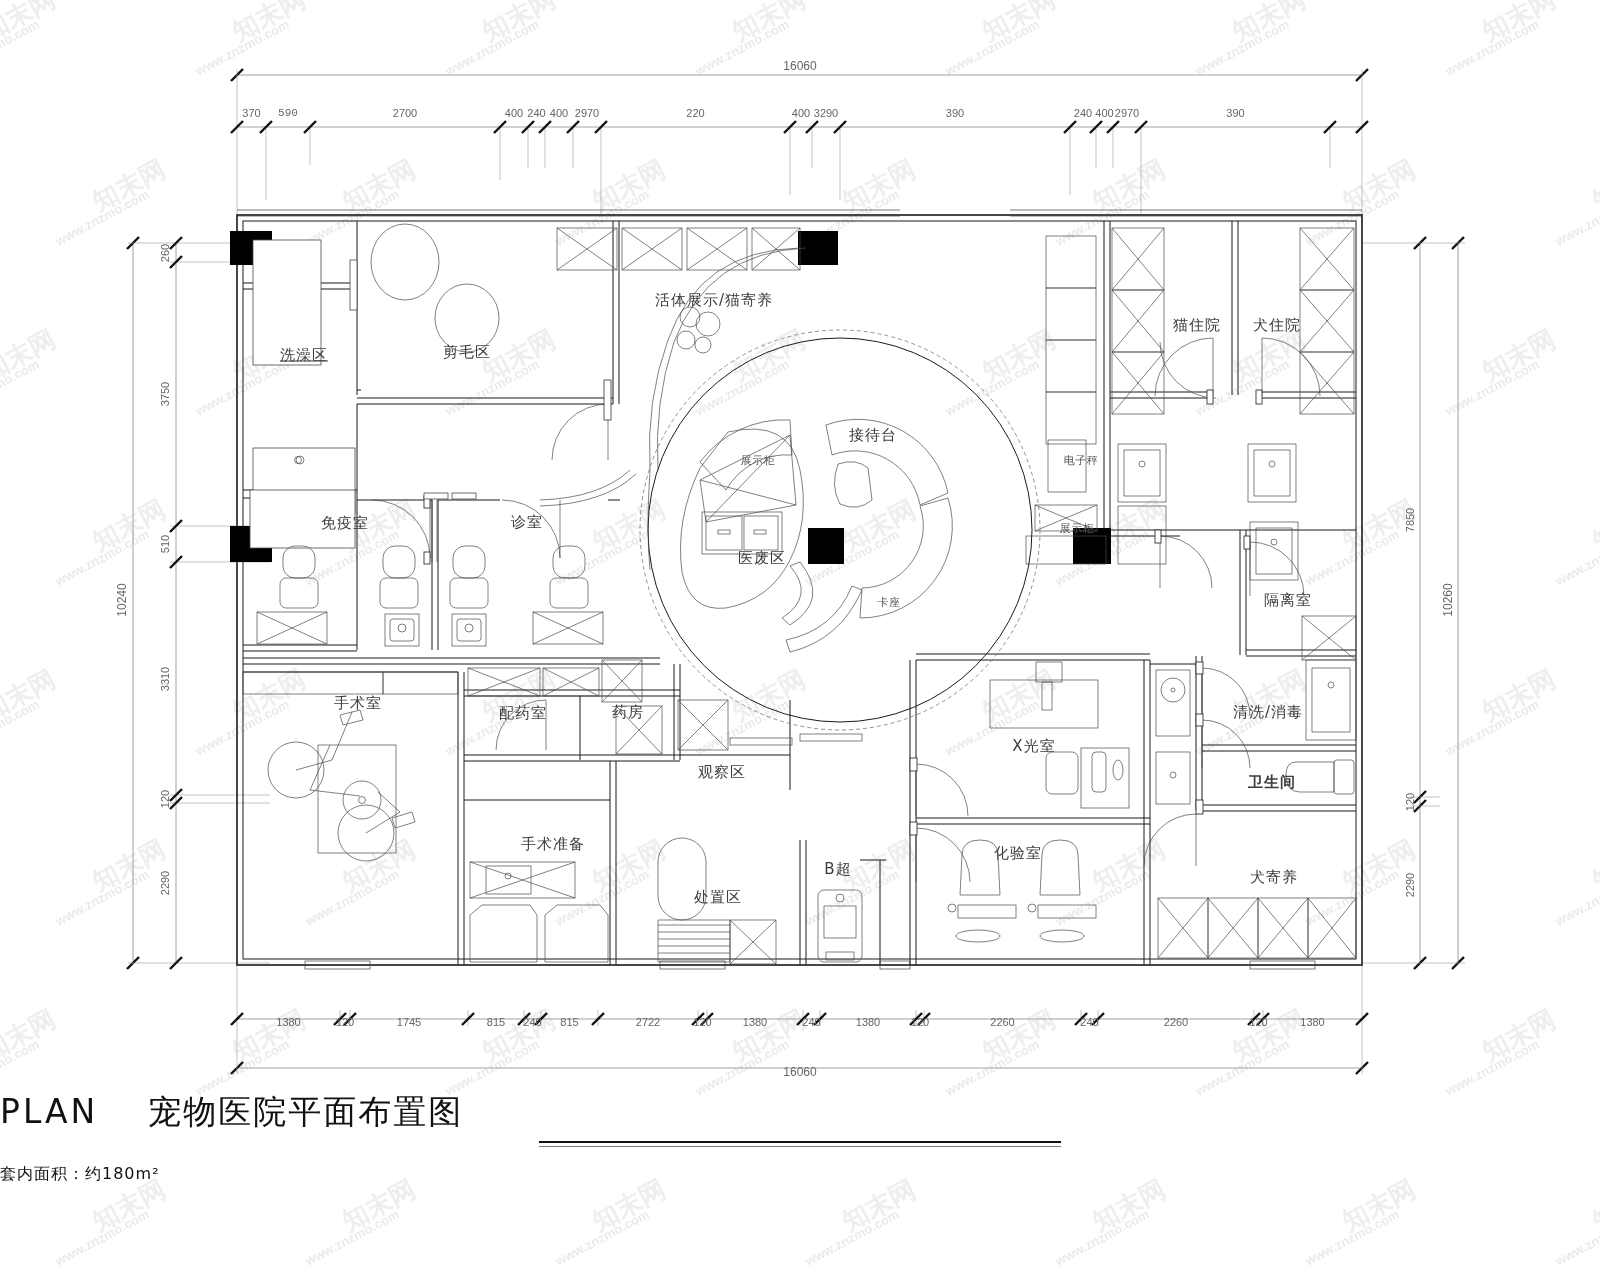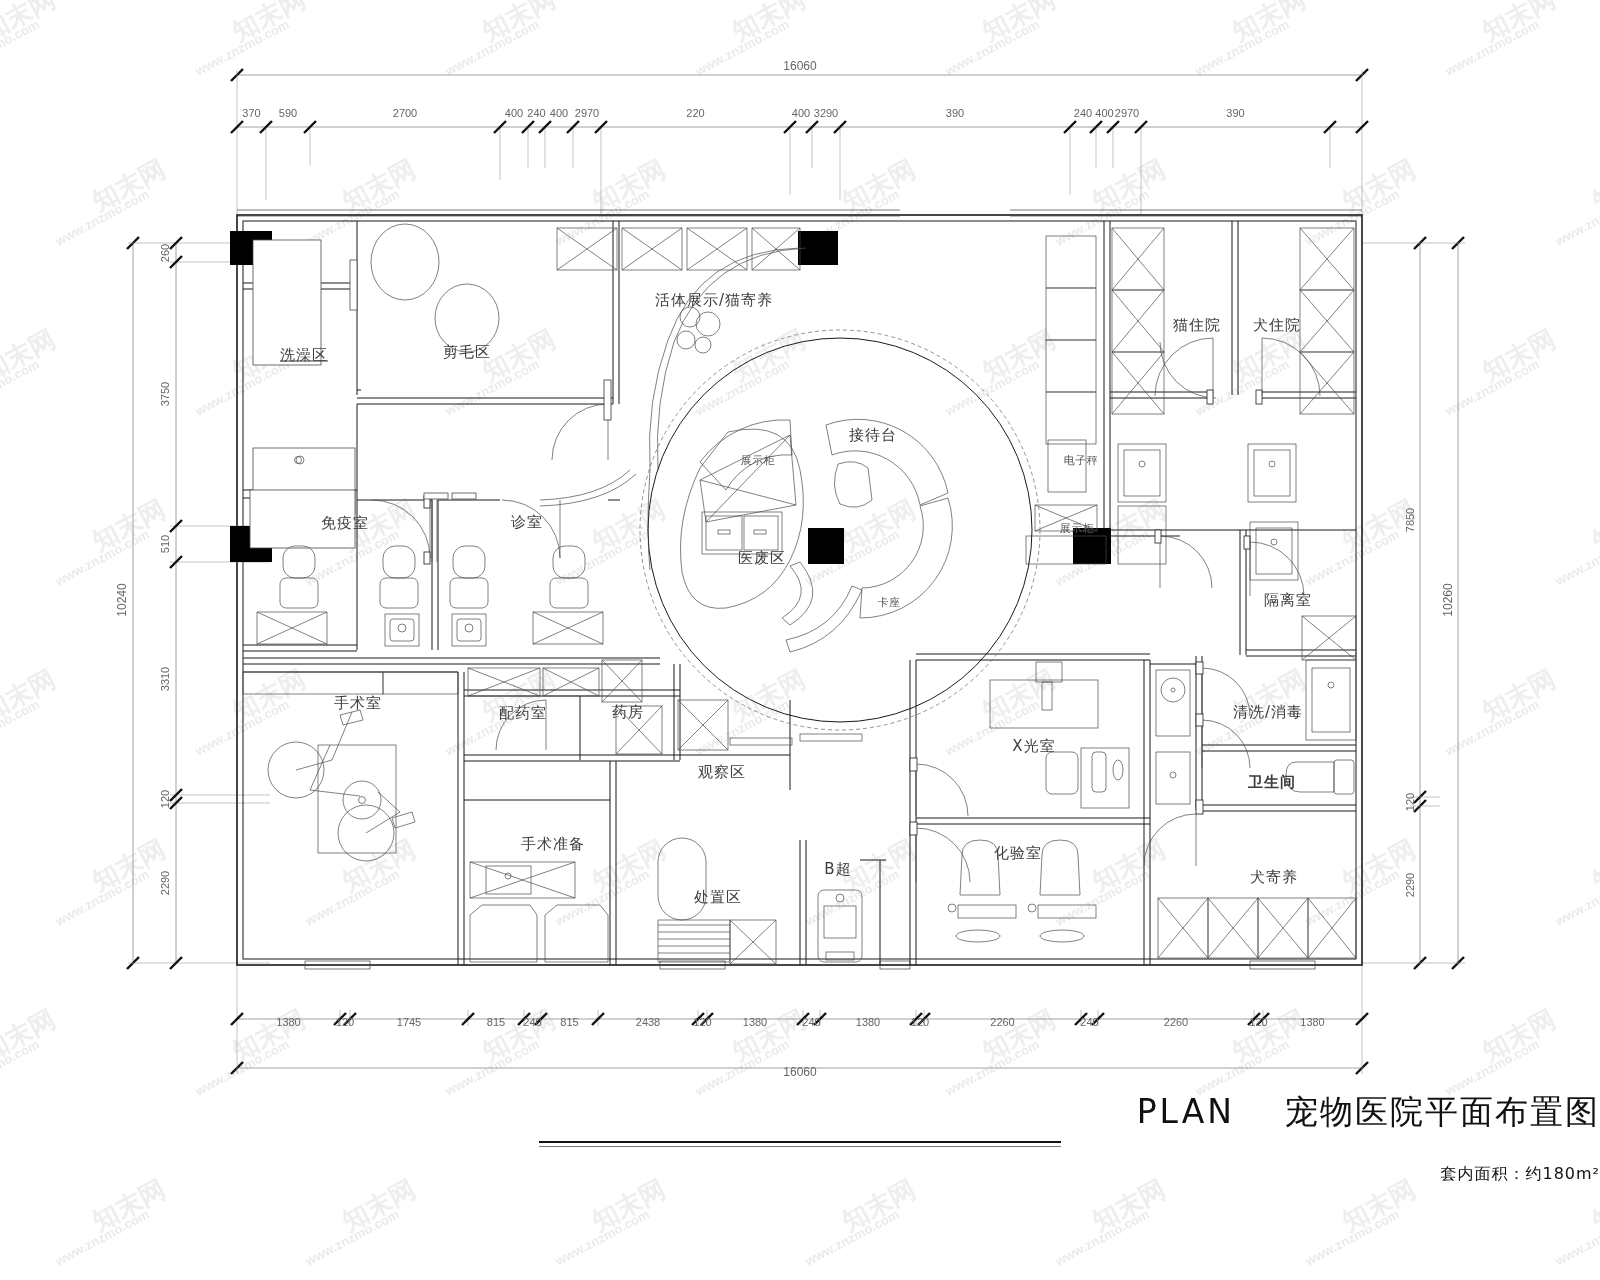--- a/index.html
+++ b/index.html
@@ -42,21 +42,21 @@
     white-space: nowrap;
     transform: translate(-50%, -50%);
   }
   .dim-txt.vert { writing-mode: vertical-rl; transform: translate(-50%,-50%) rotate(180deg); }
   .dim-txt.big { font-size: 12px; }
 
   #title-block {
     position: absolute;
     left: 0; top: 1090px;
     width: 1600px;
-    text-align: right;
+    text-align: left;
   }
   #plan-title {
     font-family: "DejaVu Sans", "Liberation Sans", sans-serif;
     font-size: 33px;
     color: #111;
     letter-spacing: 2px;
     font-weight: 400;
   }
   #plan-title .en { letter-spacing: 3px; }
   .title-rule {
@@ -896,41 +896,41 @@
       <div class="room-label" style="left: 553px; top: 844px;">手术准备</div>
       <div class="room-label" style="left: 718px; top: 897px;">处置区</div>
       <div class="room-label" style="left: 838px; top: 869px;">B超</div>
       <div class="room-label" style="left: 1034px; top: 746px;">X光室</div>
       <div class="room-label" style="left: 1018px; top: 853px;">化验室</div>
     </div>
 
   <div id="dim-labels">
       <div class="dim-txt big" style="left: 800px; top: 66px;">16060</div>
       <div class="dim-txt" style="left: 251.5px; top: 113px;">370</div>
-      <div class="dim-txt" style="left: 288px; top: 113px;">590</div>
+      <div class="dim-txt" style="left: 288px; top: 113px; font-family: Liberation Mono, monospace;">590</div>
       <div class="dim-txt" style="left: 405px; top: 113px;">2700</div>
       <div class="dim-txt" style="left: 514px; top: 113px;">400</div>
       <div class="dim-txt" style="left: 536.5px; top: 113px;">240</div>
       <div class="dim-txt" style="left: 559px; top: 113px;">400</div>
       <div class="dim-txt" style="left: 587px; top: 113px;">2970</div>
       <div class="dim-txt" style="left: 695.5px; top: 113px;">220</div>
       <div class="dim-txt" style="left: 801px; top: 113px;">400</div>
       <div class="dim-txt" style="left: 826px; top: 113px;">3290</div>
       <div class="dim-txt" style="left: 955px; top: 113px;">390</div>
       <div class="dim-txt" style="left: 1083px; top: 113px;">240</div>
       <div class="dim-txt" style="left: 1104.5px; top: 113px;">400</div>
       <div class="dim-txt" style="left: 1127px; top: 113px;">2970</div>
       <div class="dim-txt" style="left: 1235.5px; top: 113px;">390</div>
       <div class="dim-txt" style="left: 288.5px; top: 1022px;">1380</div>
       <div class="dim-txt" style="left: 345px; top: 1022px;">120</div>
       <div class="dim-txt" style="left: 409px; top: 1022px;">1745</div>
       <div class="dim-txt" style="left: 496px; top: 1022px;">815</div>
       <div class="dim-txt" style="left: 532.5px; top: 1022px;">240</div>
       <div class="dim-txt" style="left: 569.5px; top: 1022px;">815</div>
-      <div class="dim-txt" style="left: 648px; top: 1022px;">2438</div>
+      <div class="dim-txt" style="left: 648px; top: 1022px;">2722</div>
       <div class="dim-txt" style="left: 702.5px; top: 1022px;">120</div>
       <div class="dim-txt" style="left: 755px; top: 1022px;">1380</div>
       <div class="dim-txt" style="left: 811.5px; top: 1022px;">240</div>
       <div class="dim-txt" style="left: 868px; top: 1022px;">1380</div>
       <div class="dim-txt" style="left: 920px; top: 1022px;">120</div>
       <div class="dim-txt" style="left: 1002.5px; top: 1022px;">2260</div>
       <div class="dim-txt" style="left: 1089.5px; top: 1022px;">240</div>
       <div class="dim-txt" style="left: 1176px; top: 1022px;">2260</div>
       <div class="dim-txt" style="left: 1258.5px; top: 1022px;">120</div>
       <div class="dim-txt" style="left: 1312.5px; top: 1022px;">1380</div>

